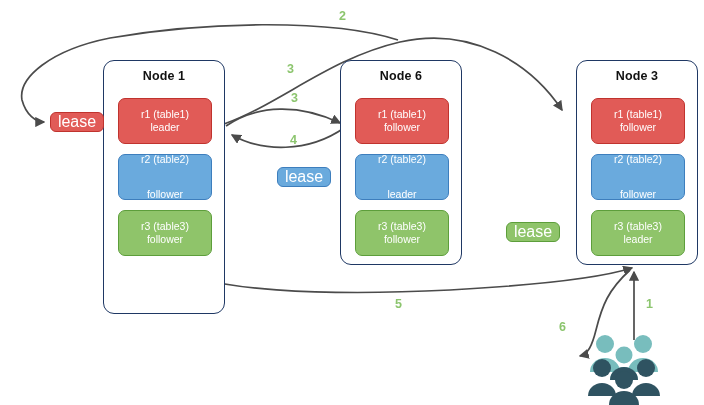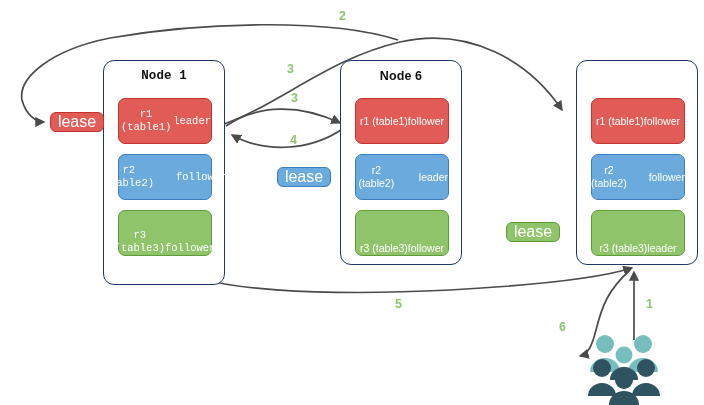--- a/index.html
+++ b/index.html
@@ -35,33 +35,33 @@
     letter-spacing:.1px;
   }
   .replica{
     position:absolute;
     left:14px;
     width:94px;
     height:46px;
     border-radius:7px;
     box-sizing:border-box;
     display:flex;
-    flex-direction:row;
+    flex-direction:column;
     align-items:center;
     justify-content:center;
     color:#ffffff;
     font-size:10.5px;
     line-height:13px;
     text-align:center;
     border-width:1.4px;
     border-style:solid;
   }
   .rep-red{background:#e15b57;border-color:#c0332e;}
   .rep-blue{background:#6aaadd;border-color:#3d7ebd;gap:22px;}
-  .rep-green{background:#8fc46a;border-color:#5d9e3b;align-items:flex-end;}
+  .rep-green{background:#8fc46a;border-color:#5d9e3b;}
 
   .lease{
     position:absolute;
     border-radius:6px;
     box-sizing:border-box;
     display:flex;align-items:center;justify-content:center;
     color:#ffffff;
     font-size:16px;
     border-width:1.4px;border-style:solid;
     height:20px;
@@ -102,21 +102,21 @@
 
     <path class="arrow-path" marker-end="url(#ah)" d="M 172,265 C 200,292 330,296 450,290 C 540,285 600,278 632,268"></path>
 
     <path class="arrow-path" marker-end="url(#ah)" d="M 634,340 L 634,272"></path>
 
     <path class="arrow-path" marker-end="url(#ah)" d="M 630,270 C 608,290 602,306 596,330 C 592,346 588,354 580,356"></path>
   </svg>
 
   <div class="nodes-layer">
 
-    <div class="node-box" style="left:103px;top:60px;width:122px;height:225px;font-family:Liberation Mono, monospace;">
+    <div class="node-box" style="left:103px;top:60px;width:122px;height:254px;">
       <div class="node-title">Node 1</div>
       <div class="replica rep-red" style="top:37px;">
         <span>r1 (table1)</span>
         <span>leader</span>
       </div>
       <div class="replica rep-blue" style="top:93px;">
         <span>r2 (table2)</span>
         <span>follower</span>
       </div>
       <div class="replica rep-green" style="top:149px;">
@@ -135,20 +135,21 @@
         <span>r2 (table2)</span>
         <span>leader</span>
       </div>
       <div class="replica rep-green" style="top:149px;">
         <span>r3 (table3)</span>
         <span>follower</span>
       </div>
     </div>
 
     <div class="node-box" style="left:576px;top:60px;width:122px;height:205px;">
+      <div class="node-title">Node 3</div>
       <div class="replica rep-red" style="top:37px;">
         <span>r1 (table1)</span>
         <span>follower</span>
       </div>
       <div class="replica rep-blue" style="top:93px;">
         <span>r2 (table2)</span>
         <span>follower</span>
       </div>
       <div class="replica rep-green" style="top:149px;">
         <span>r3 (table3)</span>

